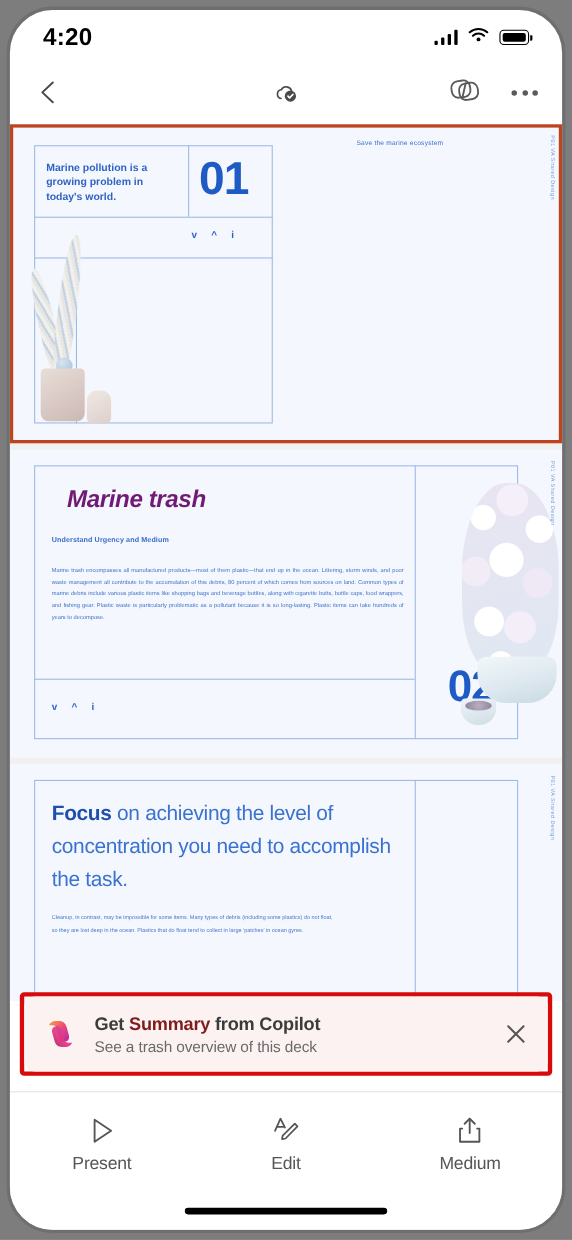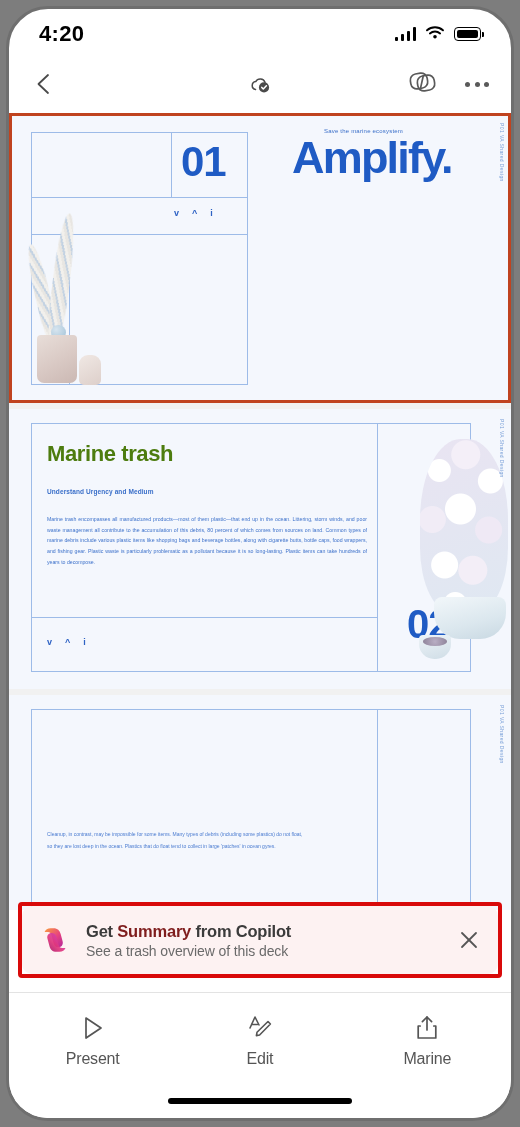--- a/index.html
+++ b/index.html
@@ -117,22 +117,22 @@
     position:absolute; left:283px; top:22px;
     font-size:45px; font-weight:700; color:#1f5bc4; letter-spacing:-1.8px; line-height:1;
   }
 
   
   #s2 { height:280px; }
   #s2 .box-outer { left:22px; top:14px; width:440px; height:249px; }
   #s2 .vline1 { left:368px; top:14px; width:0; height:249px; border-width:0 0 0 1px; }
   #s2 .hline1 { left:22px; top:208px; width:346px; height:0; border-width:1px 0 0 0; }
   #s2 .title {
-    position:absolute; left:38px; top:32px;
-    font-size:22px; font-weight:700; color:#4d7c0f; letter-spacing:-.4px;
+    position:absolute; left:52px; top:32px;
+    font-size:22px; font-weight:700; color:#701a75; letter-spacing:-.4px;font-style:italic;
   }
   #s2 .subtitle {
     position:absolute; left:38px; top:79px;
     font-size:6.5px; font-weight:600; color:#3a6fc9; letter-spacing:.1px;
   }
   #s2 .body {
     position:absolute; left:38px; top:105px; width:320px;
     font-size:5.2px; line-height:2.05; color:#3e72cb; text-align:justify;
   }
   #s2 .chev-row { left:38px; top:228px; }
@@ -284,38 +284,38 @@
 
   <div class="deck">
 
     <div class="slide slide-sel" id="s1">
       <div class="frame box-outer"></div>
       <div class="frame hline1"></div>
       <div class="frame hline2"></div>
       <div class="frame vline1"></div>
       <div class="frame vline2"></div>
 
+      <div class="s1text">Marine pollution is a growing problem in today's world.</div>
       <div class="s1num">01</div>
 
       <div class="chev-row">
         <span class="chev">v</span>
         <span class="chev">^</span>
         <span class="chev">i</span>
       </div>
 
       <div class="coral1">
         <span class="stemB"></span>
           <span class="stemA"></span>
         <span class="ball"></span>
           <span class="pot"></span>
           <span class="vase"></span>
       </div>
 
       <div class="tagline">Save the marine ecosystem</div>
-      <div class="amplify">Amplify.</div>
       <div class="side-label">P01  VA Shared Design</div>
     </div>
 
     <div class="sep"></div>
 
     <div class="slide" id="s2">
       <div class="frame box-outer"></div>
       <div class="frame vline1"></div>
       <div class="frame hline1"></div>
 
@@ -338,20 +338,23 @@
       </div>
       <div class="side-label">P01  VA Shared Design</div>
     </div>
 
     <div class="sep"></div>
 
     <div class="slide" id="s3">
       <div class="frame box-outer"></div>
       <div class="frame vline1"></div>
 
+      <div class="headline">
+        <b>Focus</b><span> on achieving the level of concentration you need to accomplish the task.</span>
+      </div>
       <div class="body">Cleanup, in contrast, may be impossible for some items. Many types of debris (including some plastics) do not float, so they are lost deep in the ocean. Plastics that do float tend to collect in large 'patches' in ocean gyres.</div>
       <div class="side-label">P01  VA Shared Design</div>
     </div>
   </div>
 
   <div class="banner-wrap">
     <div class="banner">
       <span class="copilot-logo">
         <svg width="30" height="30" viewBox="0 0 30 30">
           <defs>
@@ -413,19 +416,19 @@
     <div class="tool">
       <span class="ic">
         <svg width="30" height="30" viewBox="0 0 30 30">
             <g fill="none" stroke="#555" stroke-width="1.7" stroke-linecap="round" stroke-linejoin="round">
           <path d="M15 4 L15 17"></path>
               <path d="M10.4 8.6 L15 4 L19.6 8.6"></path>
           <path d="M8.2 13 L6.2 13 L6.2 25 L23.8 25 L23.8 13 L21.8 13"></path>
             </g>
           </svg>
       </span>
-      <span class="lbl">Marine</span>
+      <span class="lbl">Medium</span>
     </div>
 
     <div class="home-indicator"></div>
   </div>
 
 </div>
 
 </body></html>

